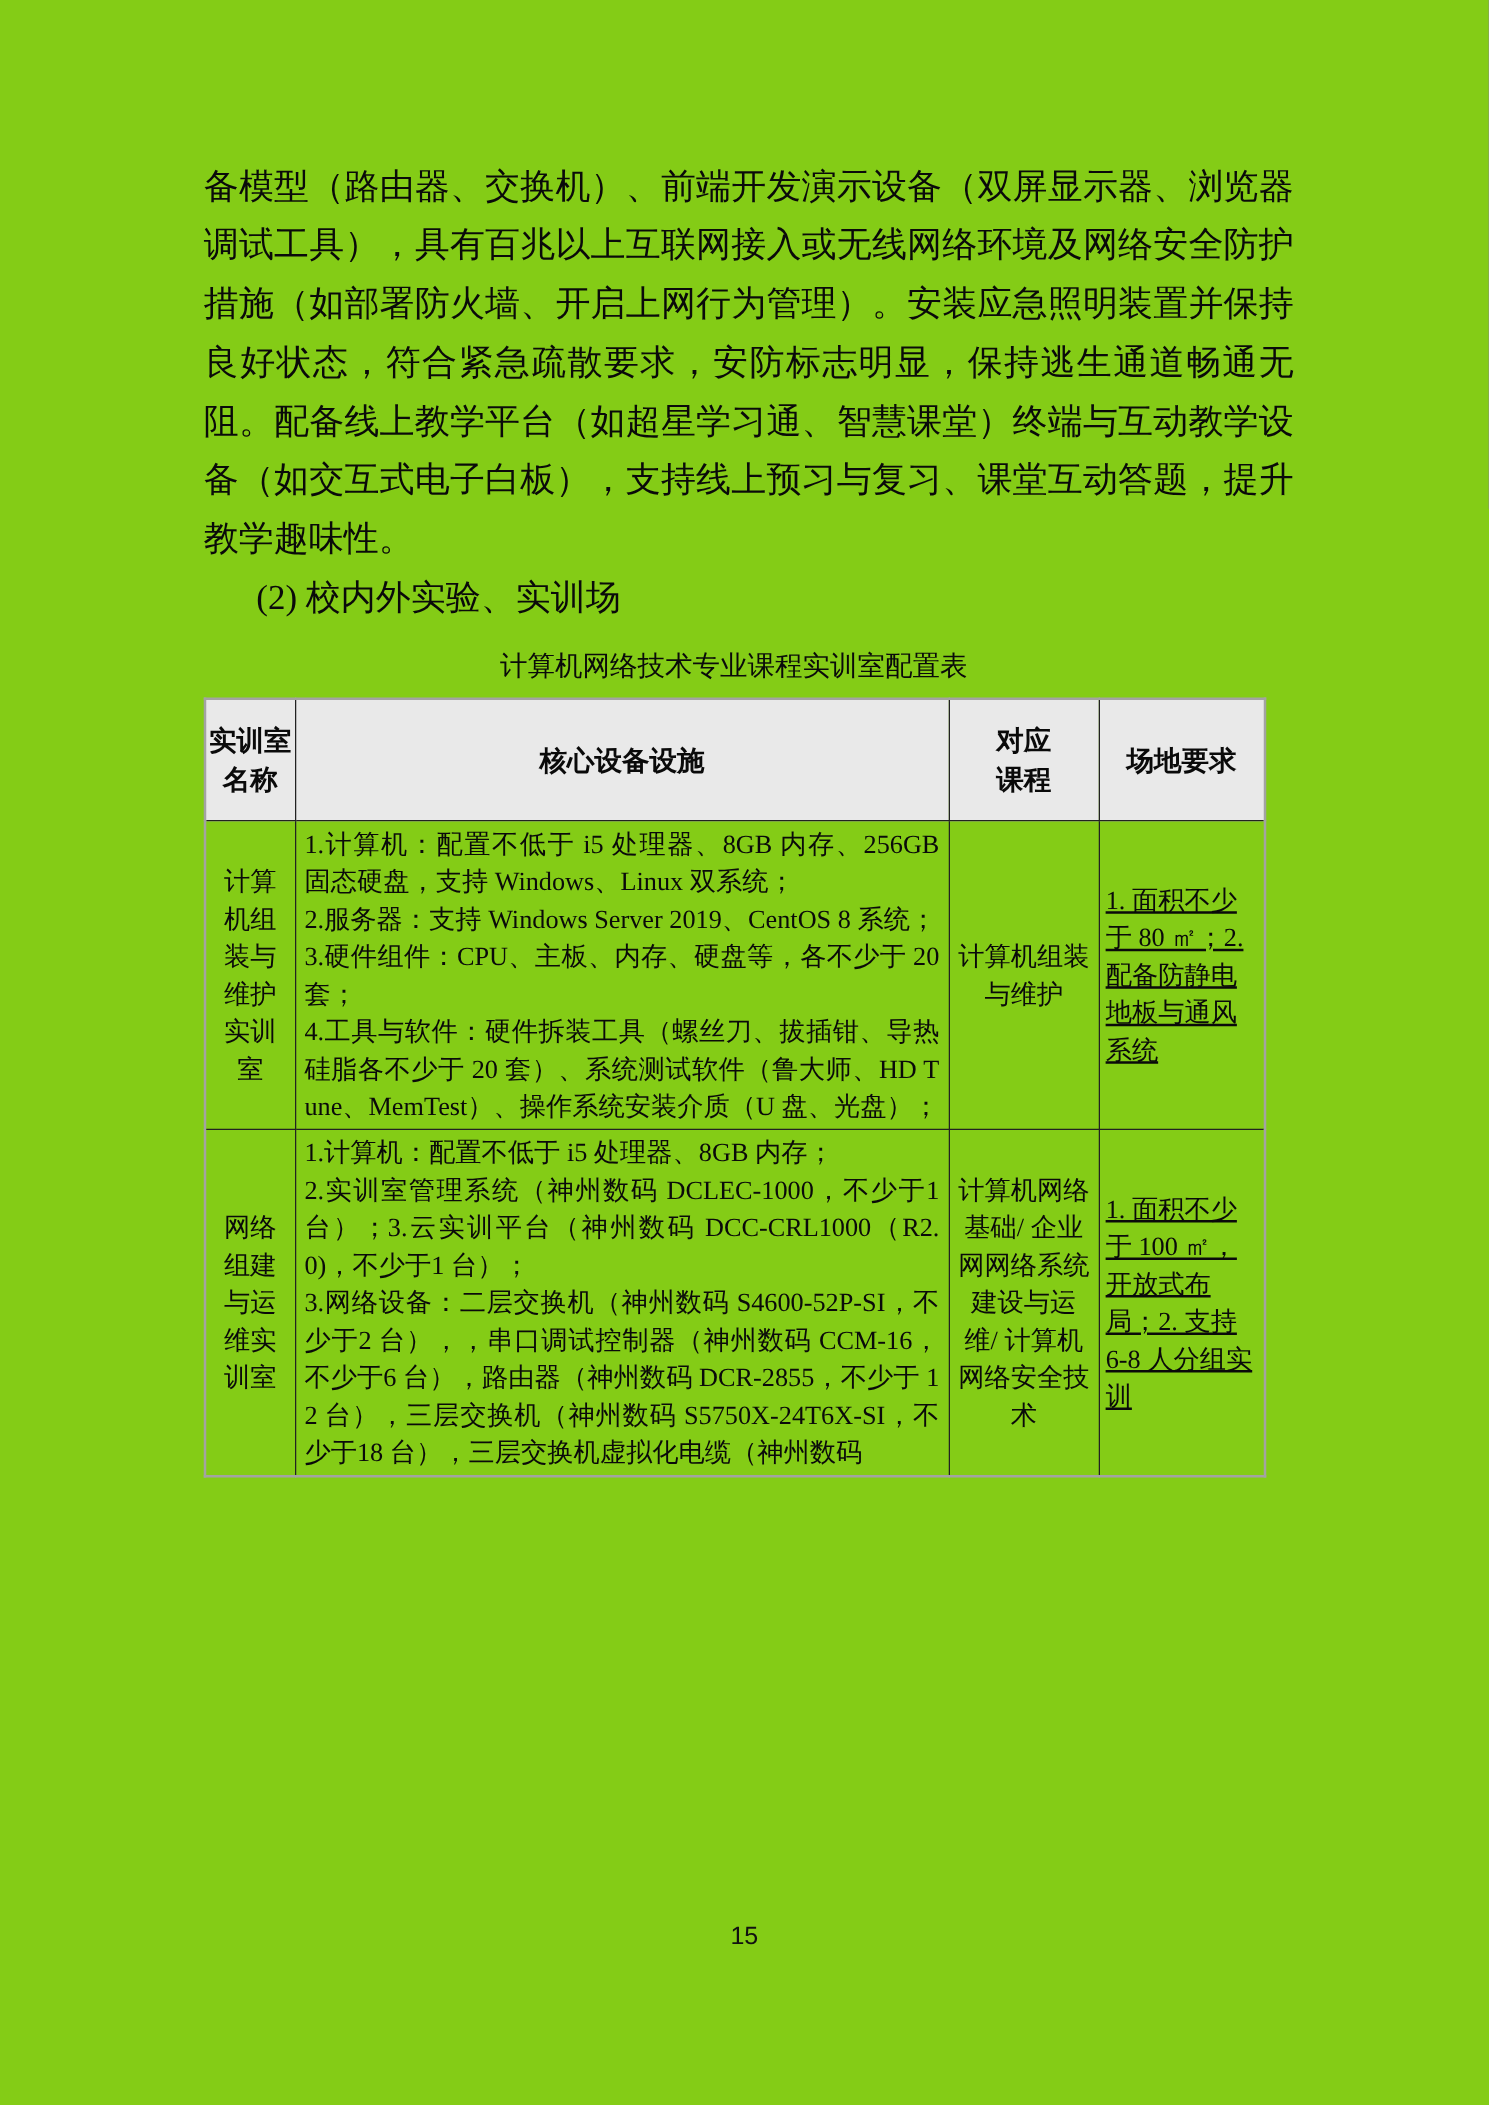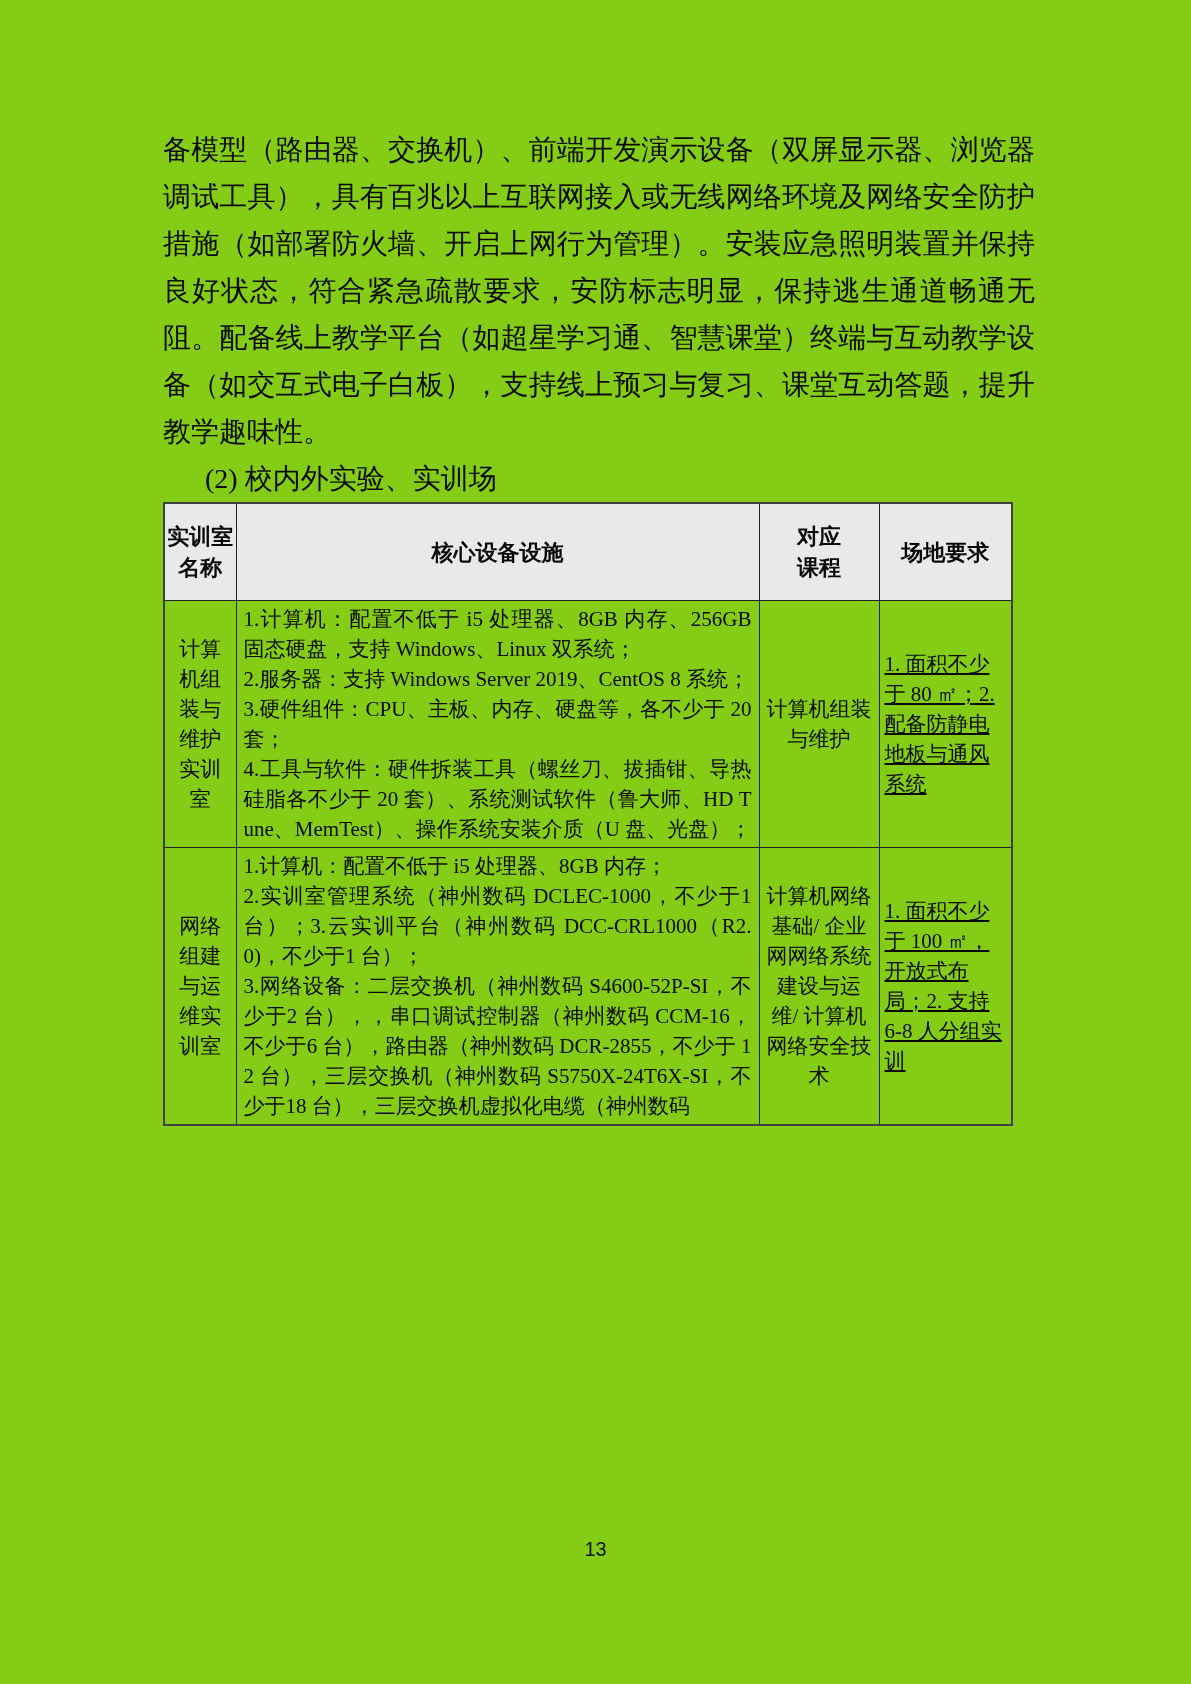--- a/index.html
+++ b/index.html
@@ -25,21 +25,21 @@
   .table-title {
     width:848px;
     text-align:center;
     font-size:22px;
     margin:16px 0 10px 0;
   }
   table.config {
     border-collapse:collapse;
     width:848px;
     table-layout:fixed;
-    border:2px solid #404040;
+    border:2px solid #a3a3a3;
   }
   table.config th, table.config td {
     border:1px solid #222;
   }
   table.config th {
     background:#e9e9e9;
     font-size:22px;
     font-weight:bold;
     line-height:31px;
     white-space:pre-line;
@@ -70,20 +70,21 @@
 <body>
 
 <div class="page">
   <div class="content">
 
     <p class="para">备模型（路由器、交换机）、前端开发演示设备（双屏显示器、浏览器调试工具），具有百兆以上互联网接入或无线网络环境及网络安全防护措施（如部署防火墙、开启上网行为管理）。安装应急照明装置并保持良好状态，符合紧急疏散要求，安防标志明显，保持逃生通道畅通无阻。配备线上教学平台（如超星学习通、智慧课堂）终端与互动教学设备（如交互式电子白板），支持线上预习与复习、课堂互动答题，提升教学趣味性。</p>
 
     <p class="para indent15">(2) 校内外实验、实训场</p>
 
 
+    <div class="table-title">计算机网络技术专业课程实训室配置表</div>
 
     <table class="config">
       <colgroup>
         <col style="width:72px">
         <col style="width:523px">
         <col style="width:120px">
         <col style="width:133px">
       </colgroup>
       <thead>
         <tr>
@@ -111,14 +112,14 @@
 2.实训室管理系统（神州数码 DCLEC-1000，不少于1 台）；3.云实训平台（神州数码 DCC-CRL1000（R2.0)，不少于1 台）；
 3.网络设备：二层交换机（神州数码 S4600-52P-SI，不少于2 台），，串口调试控制器（神州数码 CCM-16，不少于6 台），路由器（神州数码 DCR-2855，不少于 12 台），三层交换机（神州数码 S5750X-24T6X-SI，不少于18 台），三层交换机虚拟化电缆（神州数码</td>
           <td class="courses">计算机网络基础/ 企业网网络系统建设与运维/ 计算机网络安全技术</td>
           <td class="site">1. 面积不少于 100 ㎡，开放式布局；2. 支持 6-8 人分组实训</td>
         </tr>
       </tbody>
     </table>
 
   </div>
 
-  <div class="page-number">13</div>
+  <div class="page-number">15</div>
 </div>
 
 </body></html>

